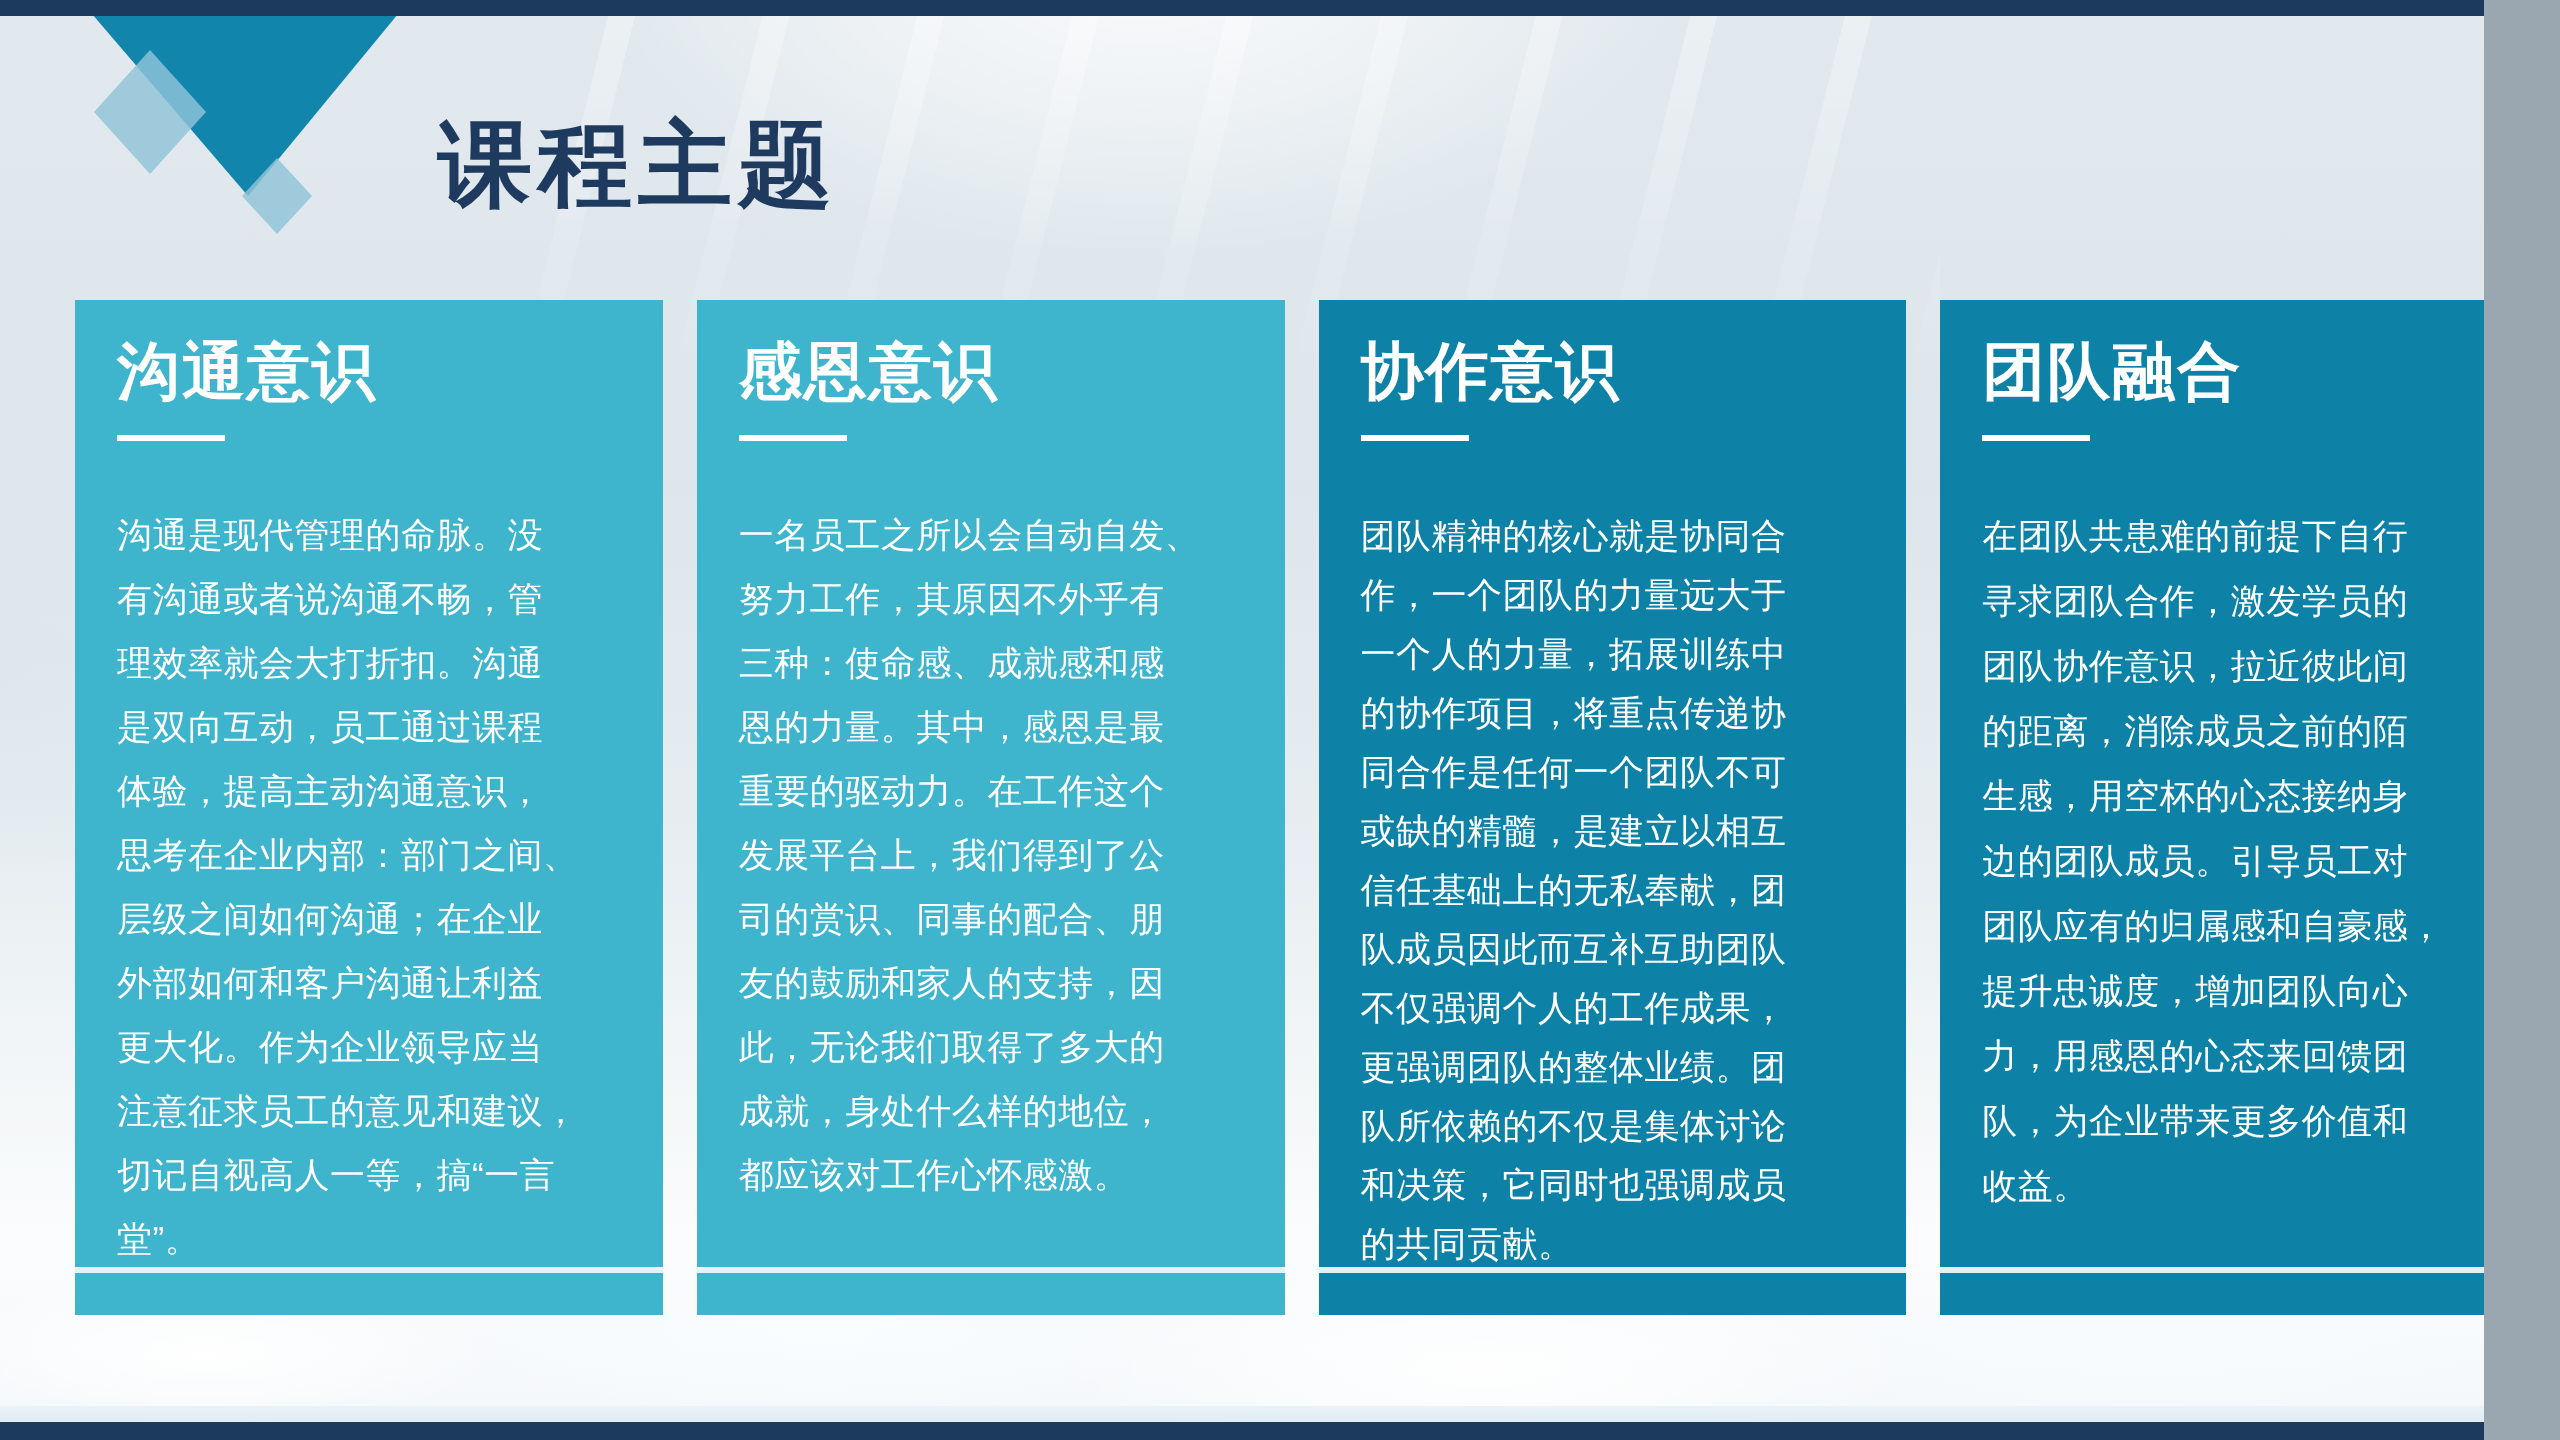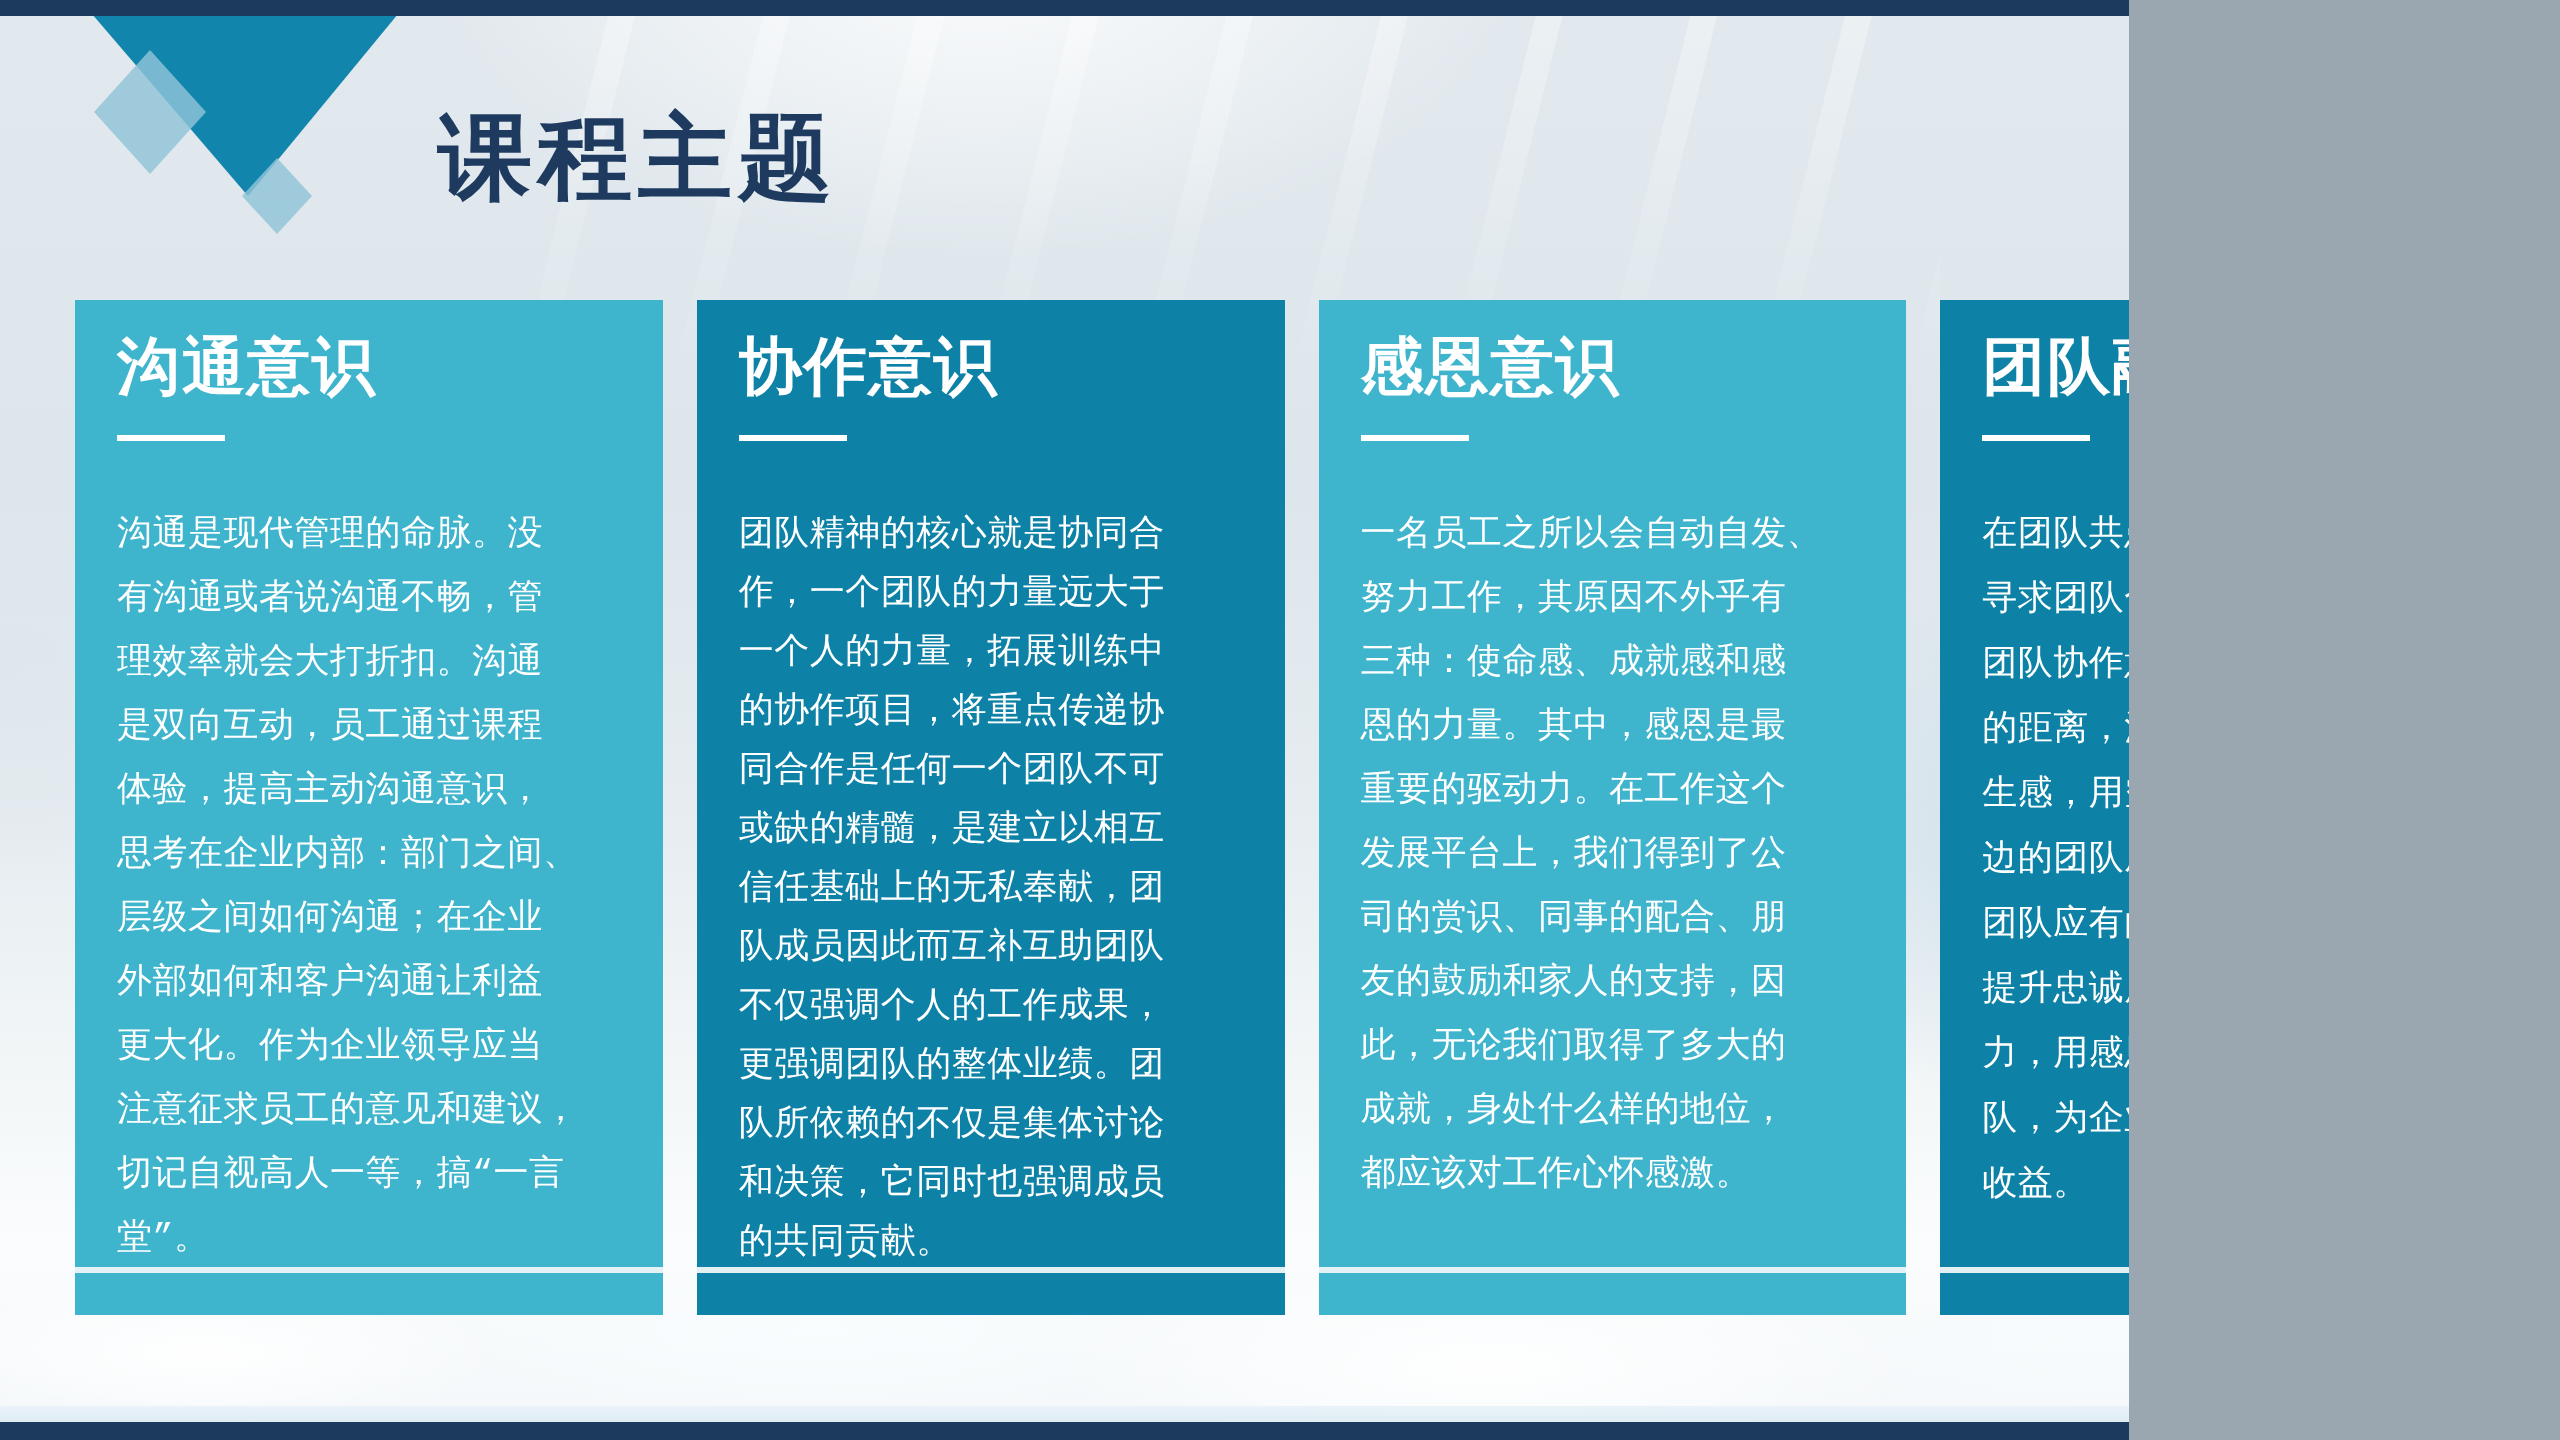--- a/index.html
+++ b/index.html
@@ -1,21 +1,21 @@
 <!DOCTYPE html>
 <html><head>
 <meta charset="utf-8">
 <style>
   html,body{margin:0;padding:0;background:#9aa7b0;}
   *{box-sizing:border-box;}
   #stage{
     position:relative;
-    width:2129px;height:1440px;
+    width:2484px;height:1440px;
     overflow:hidden;
-    font-family:Liberation Mono, monospace;
+    font-family:Liberation Sans, sans-serif;
     background:
       radial-gradient(900px 500px at 46% -3%, rgba(255,255,255,0.85), rgba(255,255,255,0) 60%),
       radial-gradient(620px 420px at 101% 58%, rgba(200,220,233,0.9), rgba(200,220,233,0) 70%),
       radial-gradient(520px 320px at 0% 46%, rgba(222,231,237,0.9), rgba(222,231,237,0) 70%),
       linear-gradient(180deg,#e2e9ee 0%,#dde6ec 34%,#e7edf1 58%,#f3f7f8 76%,#fbfcfd 90%,#eef3f6 100%);
   }
   
   .rays{
     position:absolute;left:540px;top:0;width:1400px;height:420px;
     background:repeating-linear-gradient(104deg,
@@ -113,53 +113,53 @@
 思考在企业内部：部门之间、
 层级之间如何沟通；在企业
 外部如何和客户沟通让利益
 更大化。作为企业领导应当
 注意征求员工的意见和建议，
 切记自视高人一等，搞“一言
 堂”。</div>
       <div class="card-divider"></div>
     </div>
 
+    <div class="card light c2">
+      <div class="card-title">感恩意识</div>
+      <div class="card-underline"></div>
+      <div class="card-body">一名员工之所以会自动自发、
+努力工作，其原因不外乎有
+三种：使命感、成就感和感
+恩的力量。其中，感恩是最
+重要的驱动力。在工作这个
+发展平台上，我们得到了公
+司的赏识、同事的配合、朋
+友的鼓励和家人的支持，因
+此，无论我们取得了多大的
+成就，身处什么样的地位，
+都应该对工作心怀感激。</div>
+      <div class="card-divider"></div>
+    </div>
+
     <div class="card dark c1">
       <div class="card-title">协作意识</div>
       <div class="card-underline"></div>
       <div class="card-body">团队精神的核心就是协同合
 作，一个团队的力量远大于
 一个人的力量，拓展训练中
 的协作项目，将重点传递协
 同合作是任何一个团队不可
 或缺的精髓，是建立以相互
 信任基础上的无私奉献，团
 队成员因此而互补互助团队
 不仅强调个人的工作成果，
 更强调团队的整体业绩。团
 队所依赖的不仅是集体讨论
 和决策，它同时也强调成员
 的共同贡献。</div>
-      <div class="card-divider"></div>
-    </div>
-
-    <div class="card light c2">
-      <div class="card-title">感恩意识</div>
-      <div class="card-underline"></div>
-      <div class="card-body">一名员工之所以会自动自发、
-努力工作，其原因不外乎有
-三种：使命感、成就感和感
-恩的力量。其中，感恩是最
-重要的驱动力。在工作这个
-发展平台上，我们得到了公
-司的赏识、同事的配合、朋
-友的鼓励和家人的支持，因
-此，无论我们取得了多大的
-成就，身处什么样的地位，
-都应该对工作心怀感激。</div>
       <div class="card-divider"></div>
     </div>
 
     <div class="card dark c3">
       <div class="card-title">团队融合</div>
       <div class="card-underline"></div>
       <div class="card-body">在团队共患难的前提下自行
 寻求团队合作，激发学员的
 团队协作意识，拉近彼此间
 的距离，消除成员之前的陌

